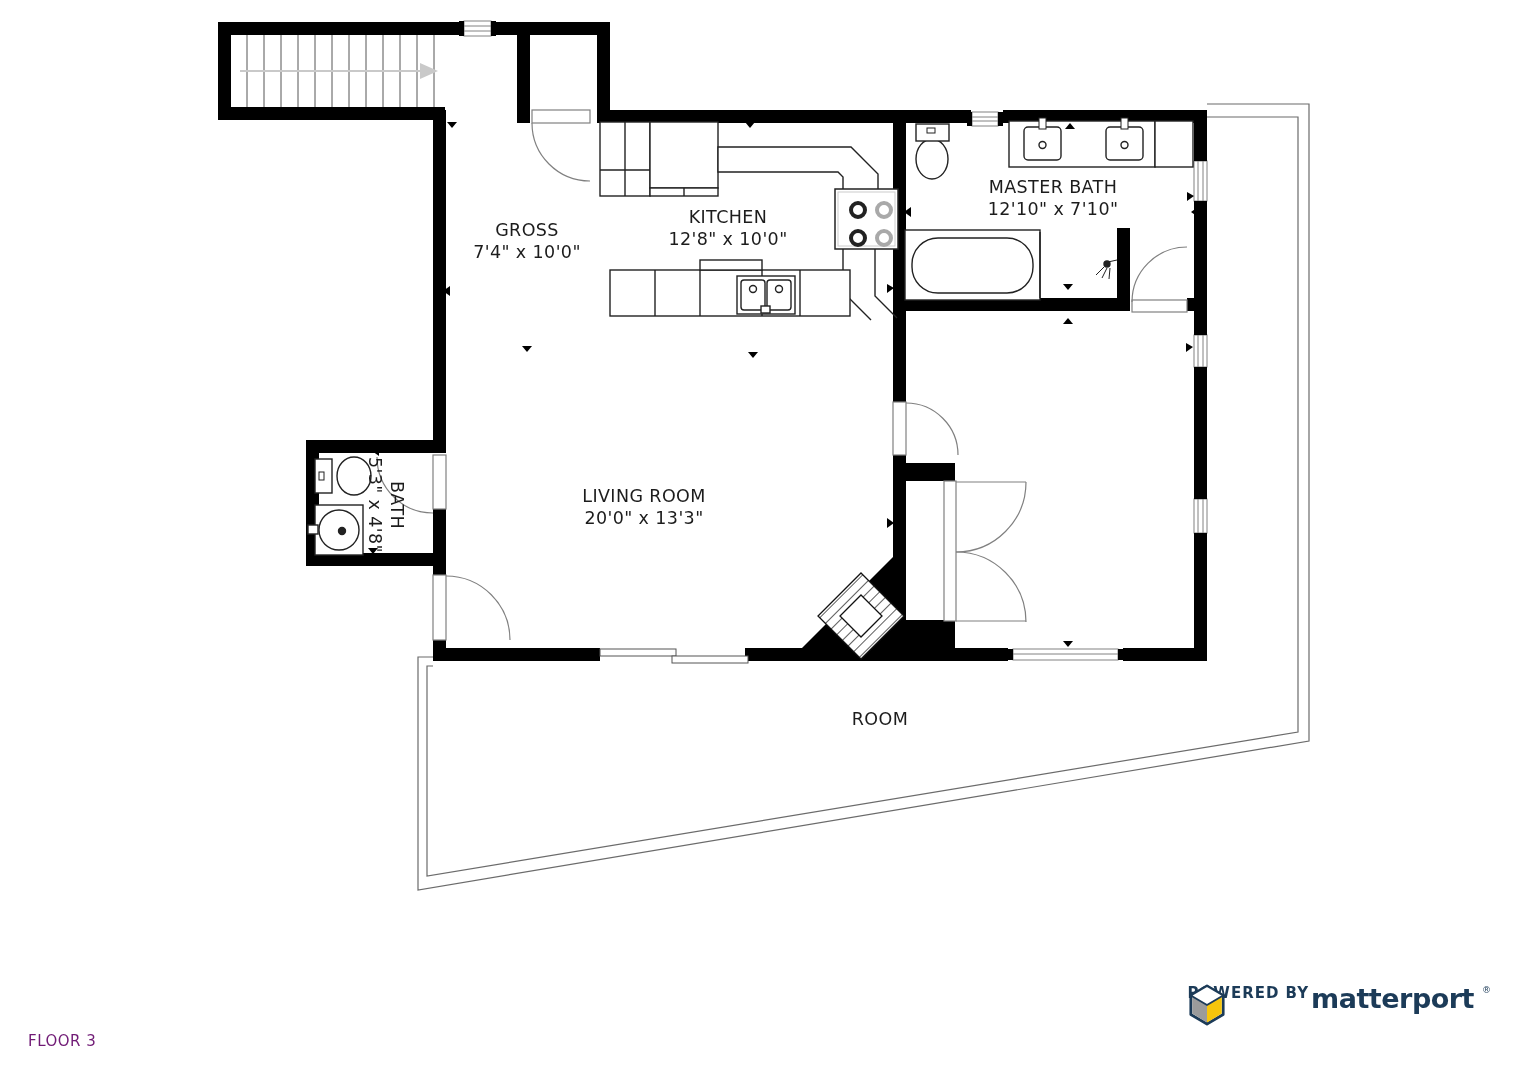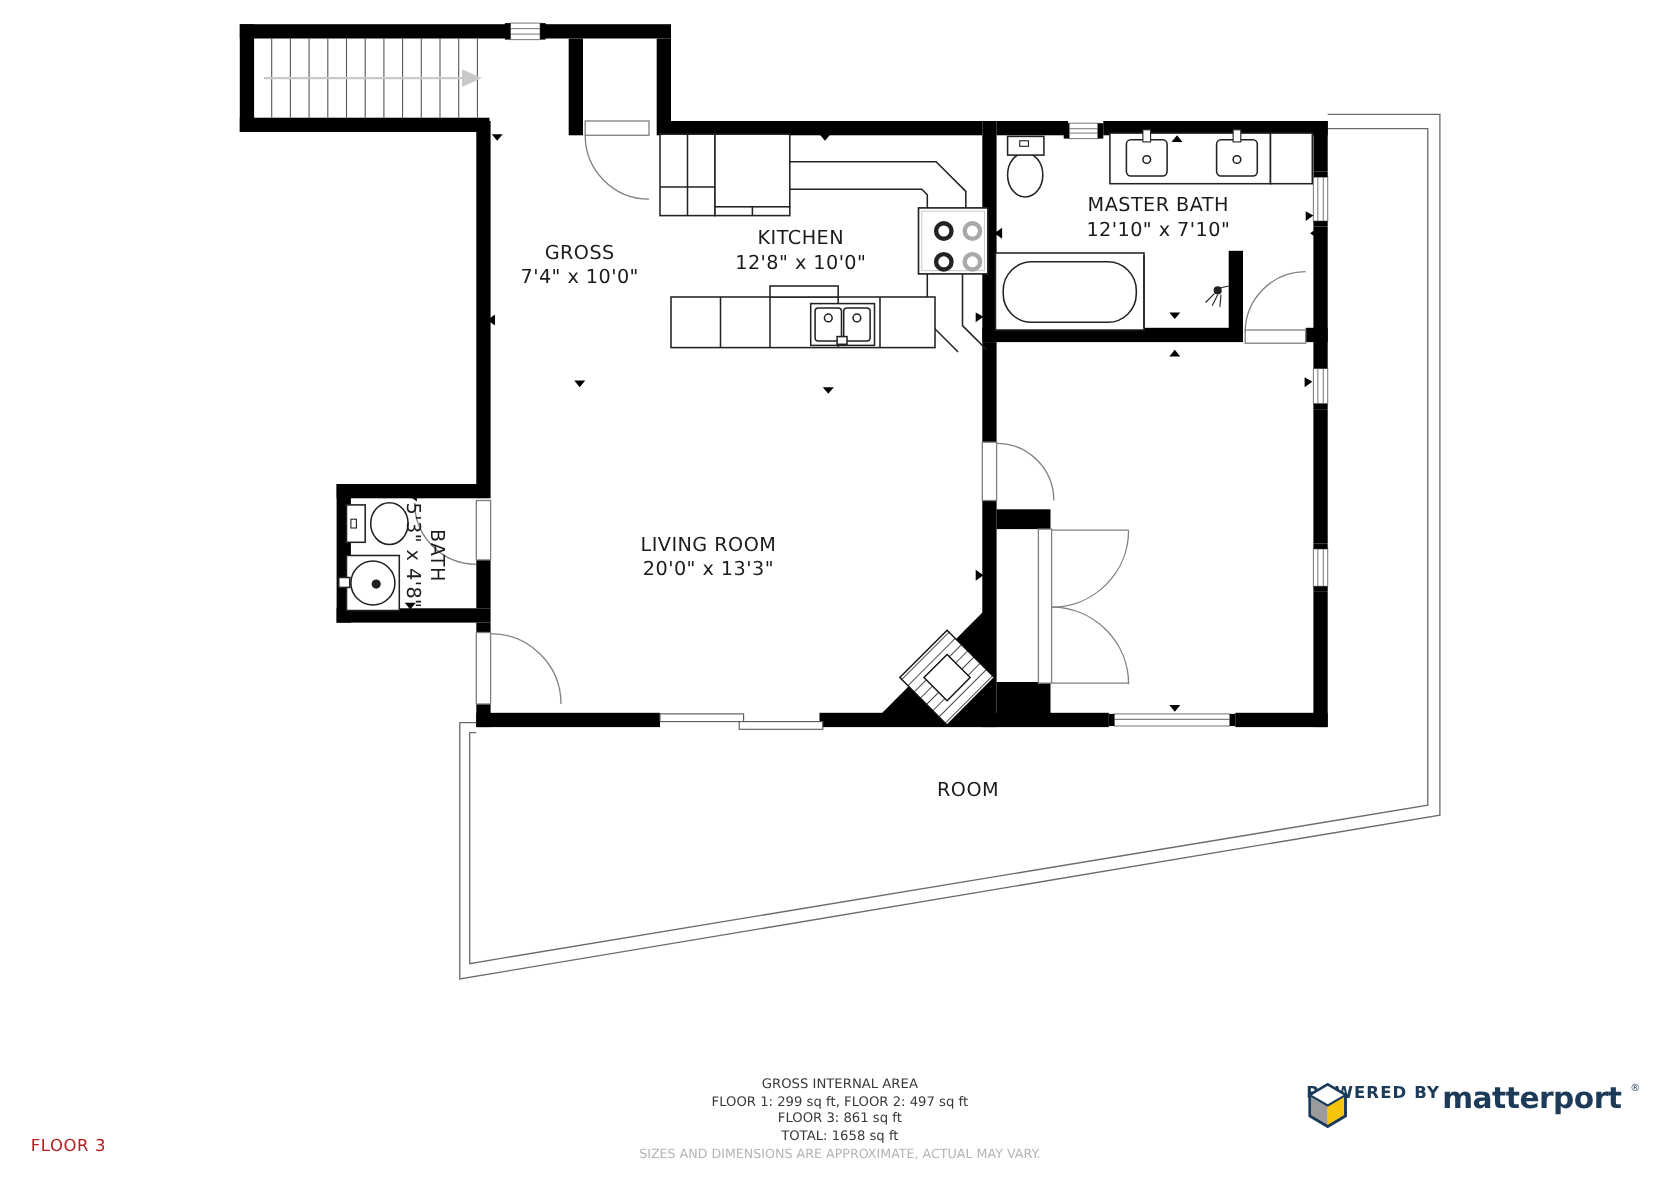--- a/index.html
+++ b/index.html
@@ -2,21 +2,21 @@
 <html><head>
 <meta charset="utf-8">
 <style>
   html,body{margin:0;padding:0;background:#fff;}
   .canvas{position:relative;width:1527px;height:1080px;background:#fff;overflow:hidden;
           font-family:"DejaVu Sans","Liberation Sans",sans-serif;}
   svg{position:absolute;left:0;top:0;}
   .room-label{position:absolute;transform:translate(-50%,-50%);text-align:center;
               color:#1c1c1c;font-size:17.5px;line-height:1.25;letter-spacing:.4px;white-space:nowrap;}
   .room-label.rotated{transform:translate(-50%,-50%) rotate(90deg);}
-  .floor-label{position:absolute;left:28px;top:1032px;font-size:15px;color:#b91c1c;letter-spacing:.5px;}
+  .floor-label{position:absolute;left:28px;top:1032px;font-size:15px;color:#701a75;letter-spacing:.5px;}
   .area-summary{position:absolute;left:50%;top:978px;transform:translateX(-50%);
                 text-align:center;font-size:12px;color:#383838;line-height:1.3;white-space:nowrap;}
   .area-summary .disclaimer{font-size:11.5px;color:#b5b5b5;margin-top:2px;}
   .branding{position:absolute;right:36px;top:984px;display:flex;align-items:flex-start;}
   .powered{color:#1c3b58;font-weight:bold;font-size:15px;letter-spacing:1px;margin-right:2px;}
   .brandrow{display:flex;align-items:center;gap:7px;margin-top:1px;}
   .wordmark{color:#1c3b58;font-weight:bold;font-size:27px;letter-spacing:-.5px;line-height:1;}
   .reg{color:#1c3b58;font-size:9px;vertical-align:top;margin-left:1px;position:relative;top:-9px;}
 </style>
 </head>
@@ -299,27 +299,20 @@
 <div class="room-label rotated" style="left:385px;top:505px">
   <div>BATH</div>
   <div>5'3" x 4'8"</div>
 </div>
 <div class="room-label" style="left:880px;top:720px">
   <div>ROOM</div>
 </div>
 
 <div class="floor-label">FLOOR 3</div>
 
-<div class="area-summary">
-  <div>GROSS INTERNAL AREA</div>
-  <div>FLOOR 1: 299 sq ft, FLOOR 2: 497 sq ft</div>
-  <div>FLOOR 3: 861 sq ft</div>
-  <div>TOTAL: 1658 sq ft</div>
-  <div class="disclaimer">SIZES AND DIMENSIONS ARE APPROXIMATE, ACTUAL MAY VARY.</div>
-</div>
 
 <div class="branding">
   <div class="powered">POWERED BY</div>
   <div class="brandrow">
     <svg width="38" height="42" viewBox="0 0 40 44">
       <polygon points="20,2 37,12 37,32 20,42 3,32 3,12" fill="#ffffff" stroke="#1c3b58" stroke-width="3" stroke-linejoin="round"></polygon>
       <polygon points="4.5,13 20,22 20,40.5 4.5,31" fill="#9b9b9b"></polygon>
       <polygon points="20,22 35.5,13 35.5,31 20,40.5" fill="#f6c50b"></polygon>
       <polygon points="20,22 30,16.5 20,11" fill="#ffffff"></polygon>
       <polygon points="20,2 37,12 20,22 3,12" fill="#ffffff" stroke="#1c3b58" stroke-width="2" stroke-linejoin="round"></polygon>

